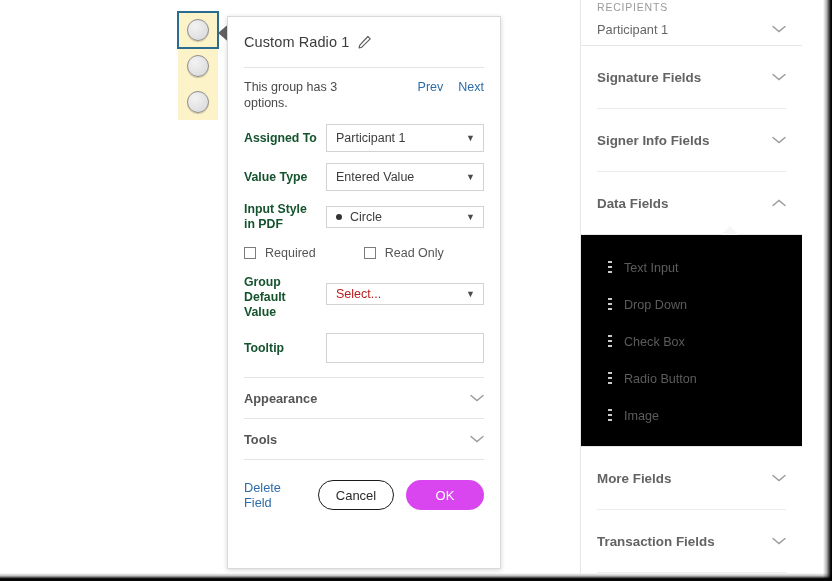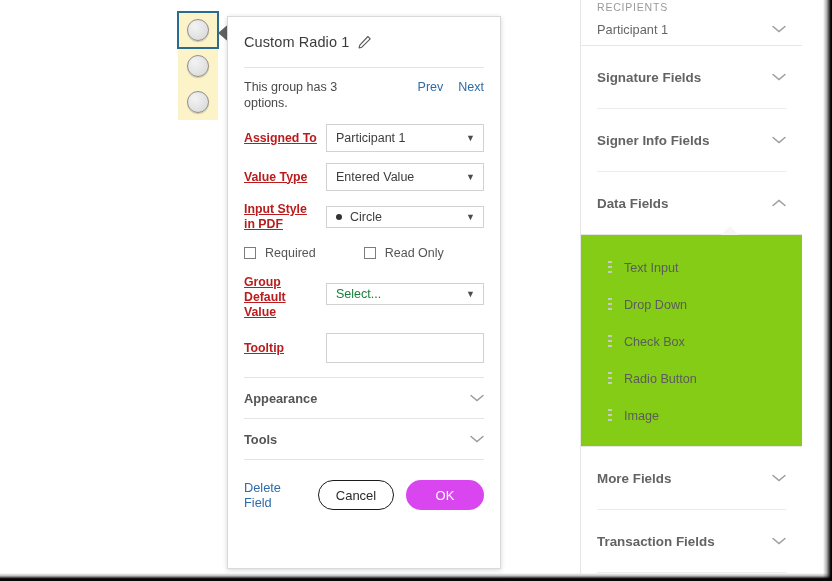--- a/index.html
+++ b/index.html
@@ -93,24 +93,23 @@
   .nav-links { display: flex; gap: 15px; padding-top: 1px; }
   .nav-link { font-size: 12.5px; color: #2d6ca8; cursor: pointer; }
 
   .frow {
     display: flex; align-items: center;
     margin-bottom: 11px;
   }
   .frow.tall { align-items: flex-start; }
   .flabel {
     width: 82px; flex: 0 0 82px;
-    font-size: 12.3px; font-weight: bold; color: #b91c1c;
+    font-size: 12.3px; font-weight: bold; color: #14532d;
     line-height: 15px;
     padding-right: 6px;
-    text-decoration: underline;
   }
   .fctrl { flex: 1; }
 
   .sel {
     position: relative;
     height: 28px;
     border: 1px solid #d2d2d2;
     background: #fff;
     display: flex; align-items: center;
     padding: 0 22px 0 9px;
@@ -120,21 +119,21 @@
   .sel .caret {
     position: absolute; right: 8px; top: 50%;
     transform: translateY(-50%);
     font-size: 9px; color: #4a4a4a;
   }
   .sel.tallsel { height: 22px; }
   .sel .bullet {
     display:inline-block; width:6px; height:6px; border-radius:50%;
     background:#333; margin-right:8px;
   }
-  .sel .muted { color: #15803d; }
+  .sel .muted { color: #b91c1c; }
 
   .txt {
     height: 28px;
     border: 1px solid #d2d2d2;
     background: #fff;
     display: flex; align-items: center;
     padding: 0 9px;
     font-size: 12.5px; color: #3d3d3d;
   }
   .txt.empty { height: 30px; }
@@ -212,21 +211,21 @@
     height: 62px;
     display: flex; align-items: center; justify-content: space-between;
     padding: 0 16px;
     cursor: pointer;
     gap: 16px;
   }
   .sb-section-title { font-size: 13.4px; font-weight: bold; color: #636363; }
   .sb-inner-divider { height:1px; background:#ececec; margin: 0 16px; }
 
   .sb-expanded {
-    background: #84cc16;
+    background: #000000;
     border-top: 1px solid #e6e6e6;
     border-bottom: 1px solid #e6e6e6;
     position: relative;
     padding: 14px 0 12px 0;
   }
   .notch {
     position: absolute; top: -9px; left: 140px;
     width: 18px; height: 9px;
     overflow: hidden;
   }

